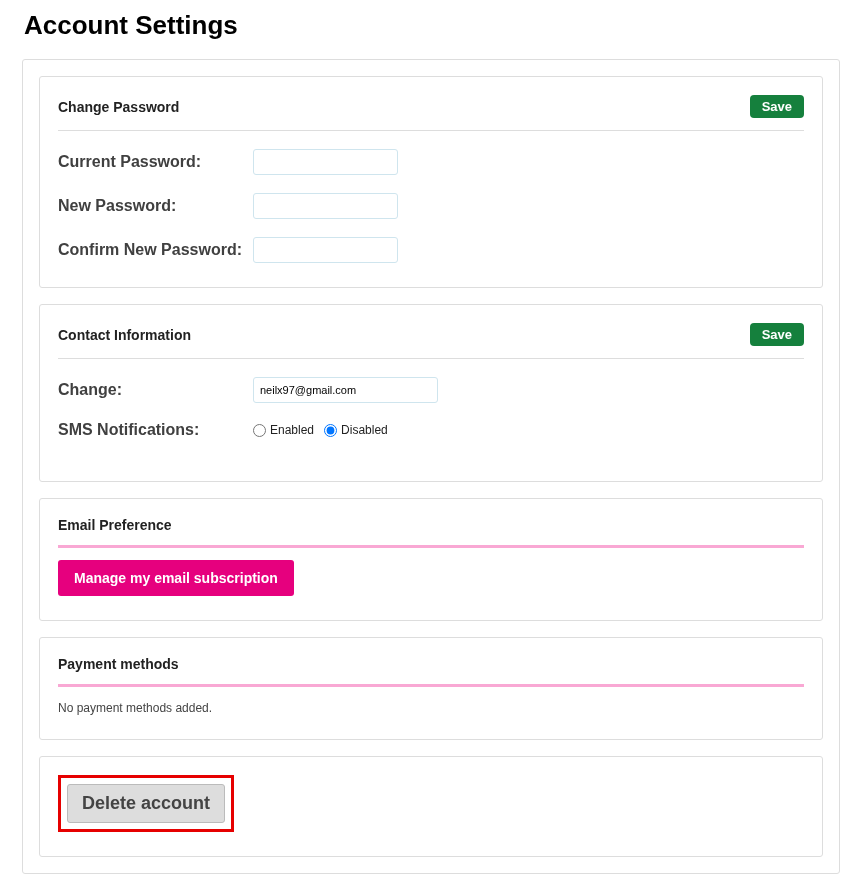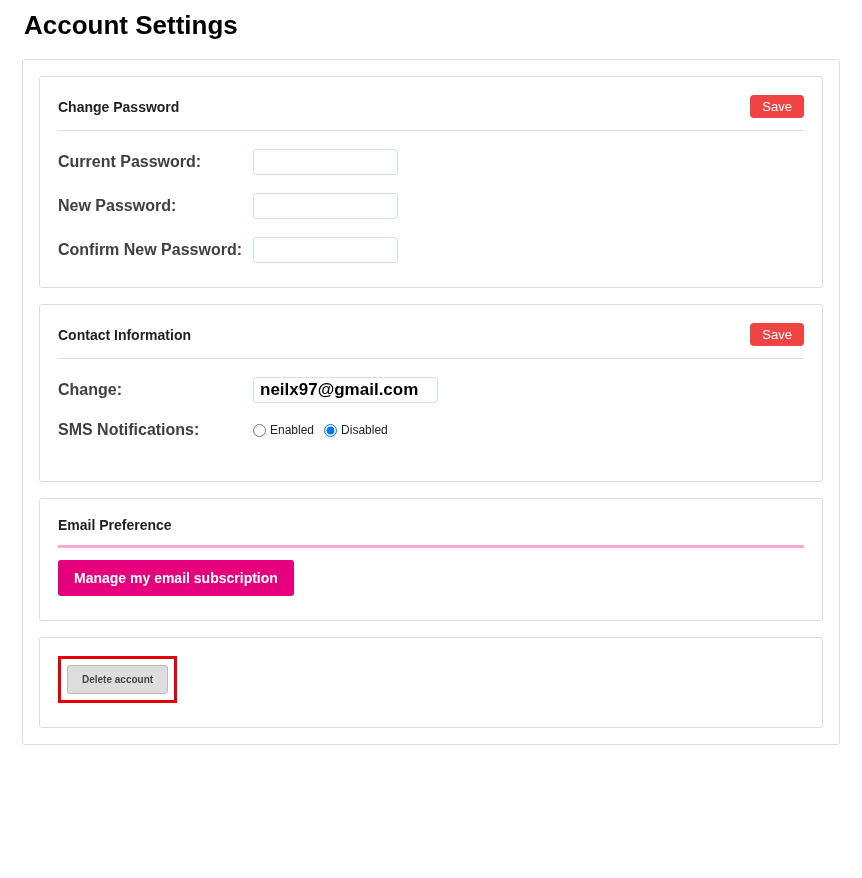--- a/index.html
+++ b/index.html
@@ -48,23 +48,23 @@
       border-bottom: 3px solid #f9a8d4;
       padding-bottom: 12px;
       margin-bottom: 12px;
     }
     .panel-title {
       font-size: 14px;
       font-weight: bold;
       color: #222;
     }
     .btn-save {
-      background: #ef4444;
+      background: #15803d;
       color: #fff;
-      font-weight: normal;
+      font-weight: bold;
       border: none;
       border-radius: 4px;
       padding: 4px 12px;
       font-size: 13px;
       cursor: pointer;
     }
     .btn-pink {
       background: #e6007e;
       color: #fff;
       font-weight: bold;
@@ -74,21 +74,21 @@
       font-size: 14px;
       cursor: pointer;
     }
     .btn-grey {
       background: #ddd;
       color: #444;
       font-weight: bold;
       border: 1px solid #bbb;
       border-radius: 3px;
       padding: 8px 14px;
-      font-size: 10px;
+      font-size: 18px;
       cursor: pointer;
     }
     .form-row {
       display: flex;
       align-items: center;
       margin-bottom: 18px;
     }
     .form-row-last {
       margin-bottom: 0;
     }
@@ -106,23 +106,22 @@
       padding: 3px 6px;
       font-size: 12px;
       background: #fff;
     }
     .form-input-wide {
       width: 185px;
       height: 26px;
       border: 1px solid #cfe5ee;
       border-radius: 3px;
       padding: 3px 6px;
-      font-size: 17px;
-      background: #fff;
-      font-weight: bold;
+      font-size: 11px;
+      background: #fff;
     }
     .radio-group {
       display: flex;
       gap: 10px;
       font-size: 12px;
       color: #222;
       align-items: center;
     }
     .radio-label {
       display: flex;
@@ -194,20 +193,26 @@
     </div>
   </div>
 
   <div class="panel">
     <div class="panel-header-noline">
       <div class="panel-title">Email Preference</div>
     </div>
     <button class="btn-pink">Manage my email subscription</button>
   </div>
 
+  <div class="panel">
+    <div class="panel-header-noline">
+      <div class="panel-title">Payment methods</div>
+    </div>
+    <div class="static-text">No payment methods added.</div>
+  </div>
 
   <div class="panel">
     <div class="highlight-box">
       <button class="btn-grey">Delete account</button>
     </div>
   </div>
 
 </div>
 
 </body></html>

